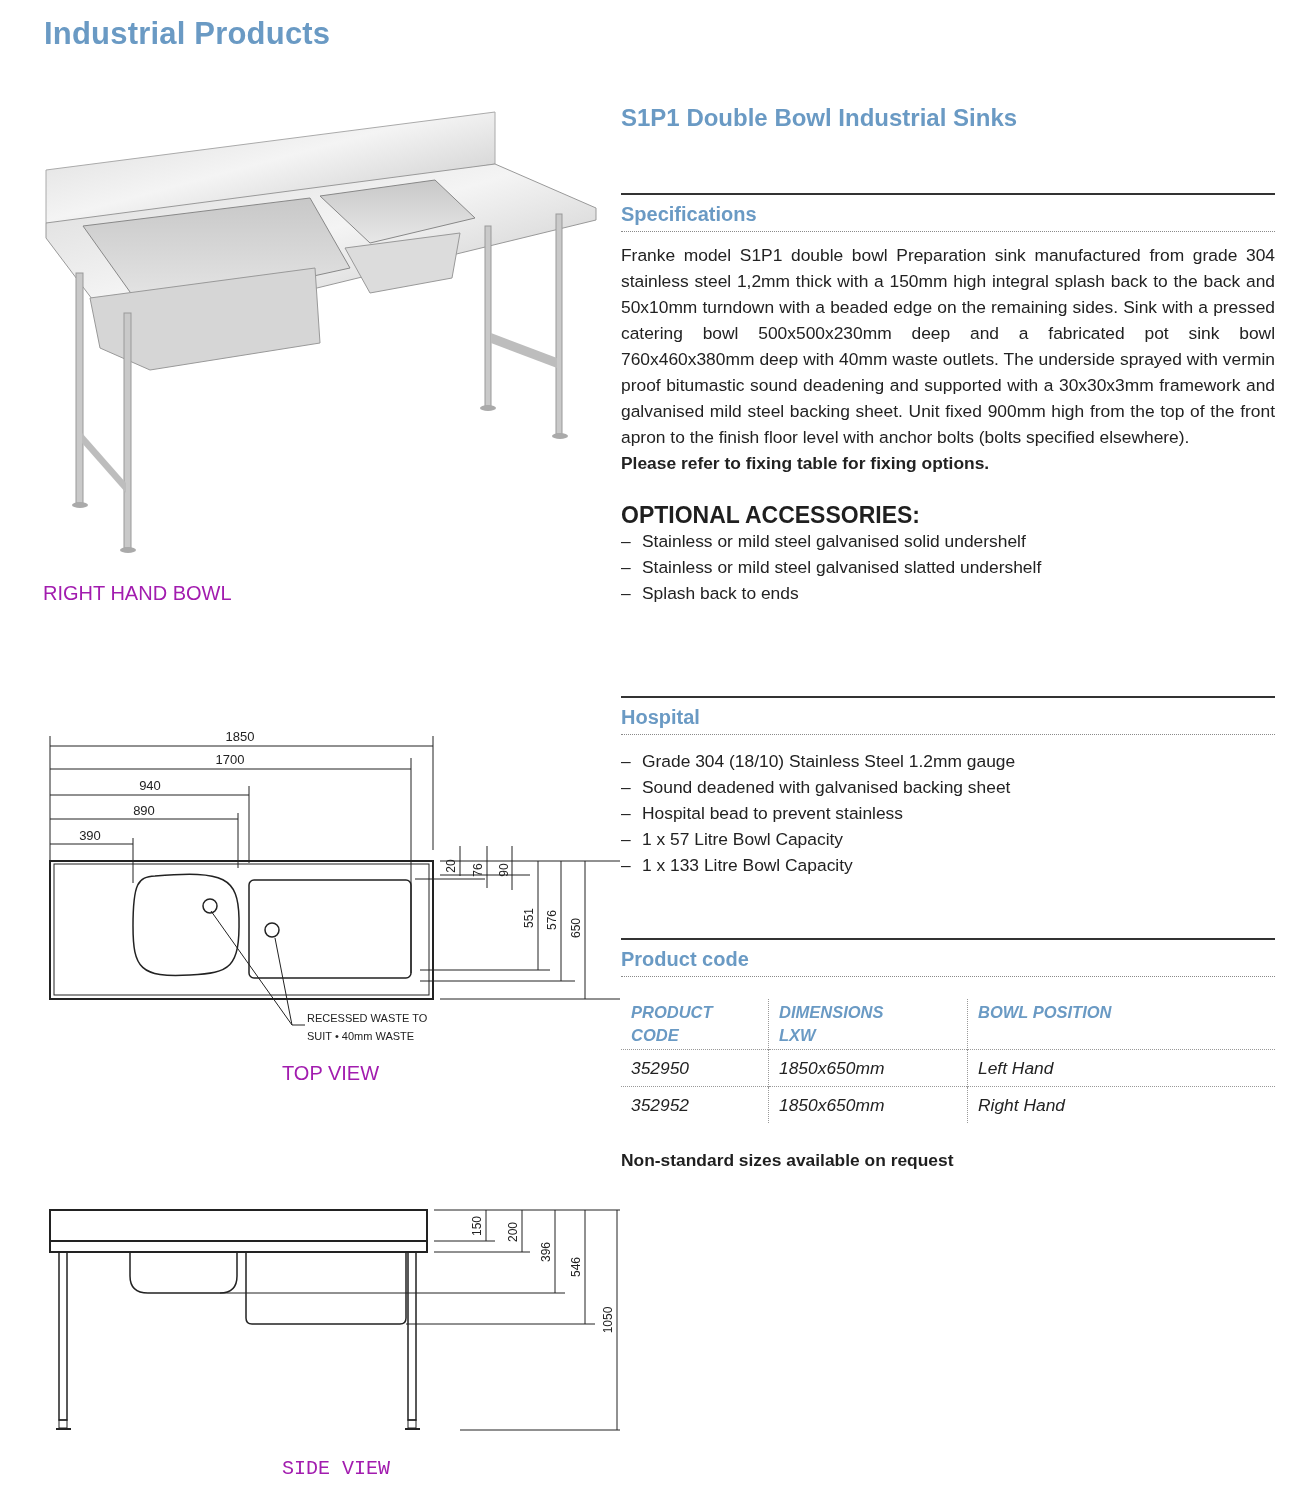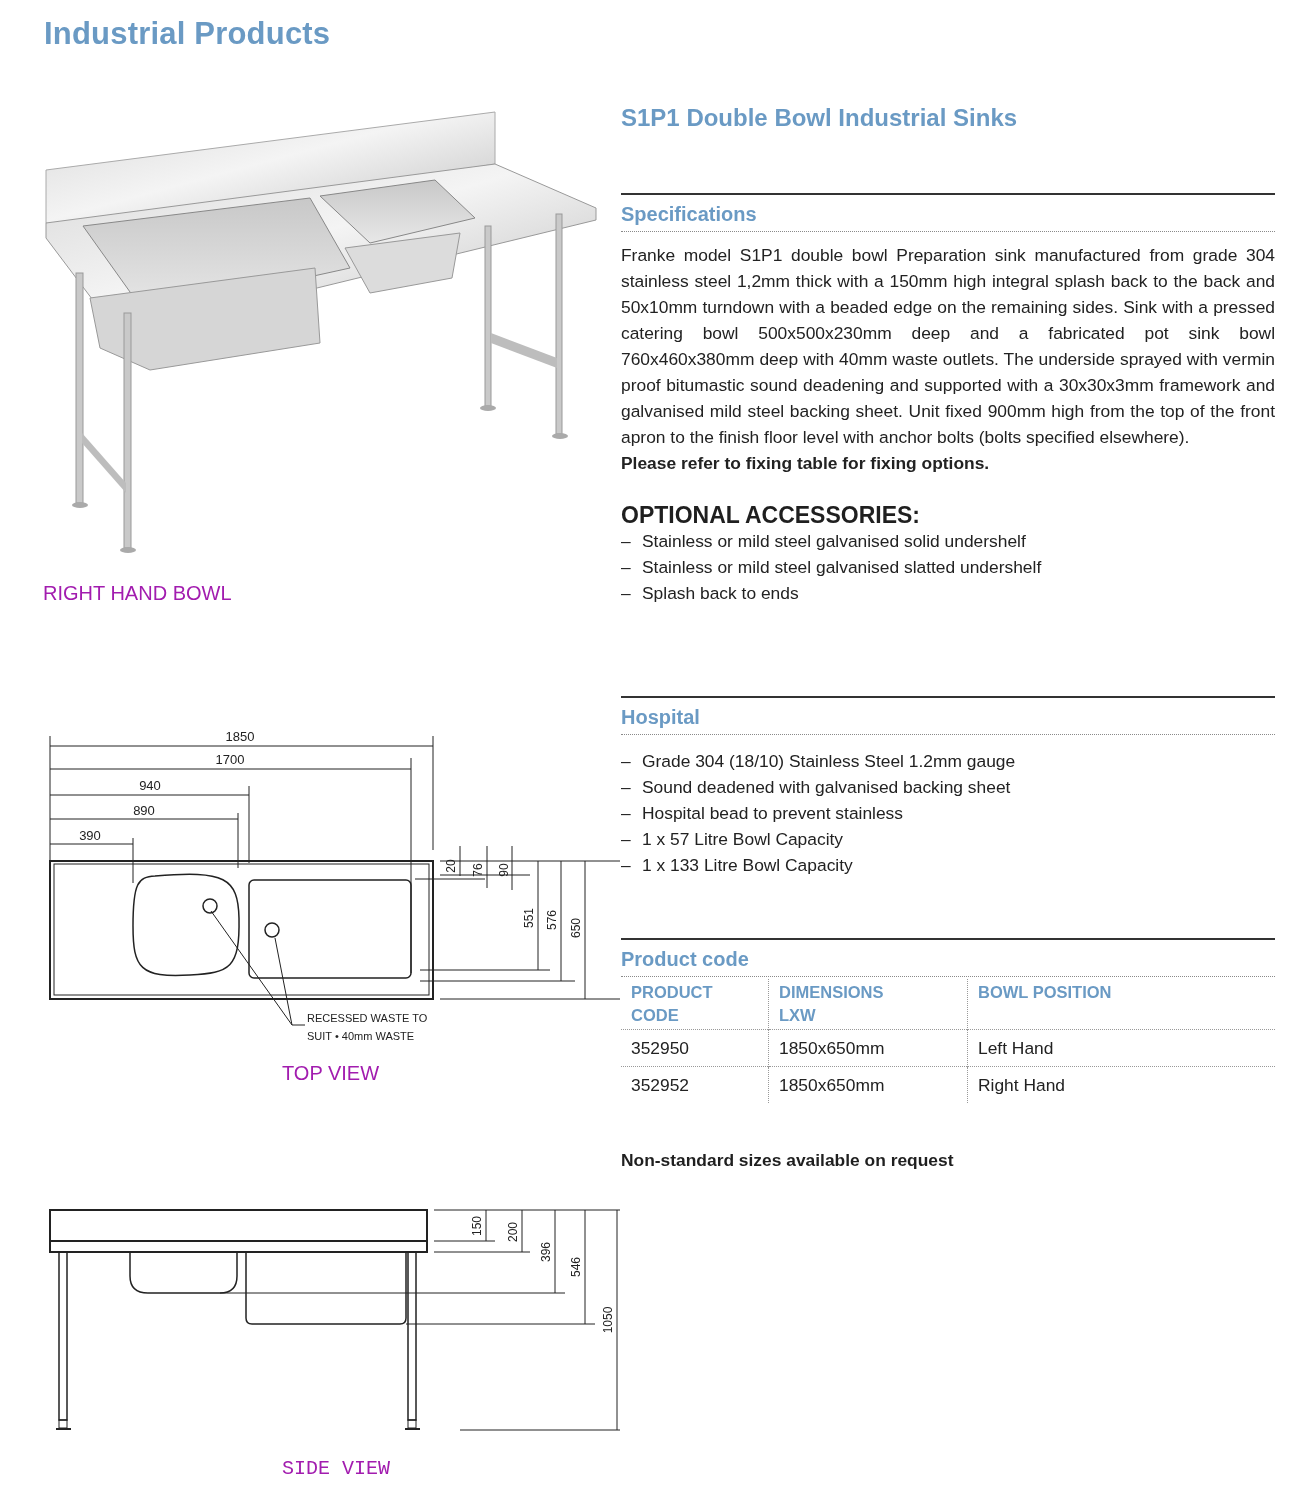--- a/index.html
+++ b/index.html
@@ -12,21 +12,21 @@
   .section { position:absolute; left:621px; width:654px; }
   .sec-rule { border-top:2px solid #333; height:0; }
   .sec-head { font-size:20px; font-weight:bold; color:#6a9ac4; margin-top:6px; height:26px; line-height:26px; }
   .dots { border-top:1px dotted #8a8a8a; margin-top:4px; }
   .body-text { font-size:17.4px; line-height:26px; text-align:justify; color:#222; margin-top:10px; }
   .bold-line { font-weight:bold; text-align:left; }
   .list { list-style:none; padding:0; margin:0; font-size:17.4px; line-height:26px; color:#222; }
   .list li { padding-left:21px; position:relative; }
   .list li::before { content:"–"; position:absolute; left:0; }
   .acc-head { font-weight:bold; font-size:23px; line-height:26px; margin-top:26px; }
-  table.codes { border-collapse:collapse; width:654px; margin-top:2px; font-size:17.4px; }
+  table.codes { border-collapse:collapse; width:654px; margin-top:22px; font-size:17.4px;font-style:italic; }
   table.codes th { color:#6a9ac4; font-weight:bold; text-align:left; vertical-align:top; font-size:16.5px; line-height:23px; padding:2px 10px 2px 10px; }
   table.codes td { padding:6px 10px 6px 10px; line-height:24px; color:#222; }
   table.codes tr + tr th, table.codes tr + tr td { border-top:1px dotted #999; }
   table.codes tr:first-child th { border-top:none; }
   table.codes .c1 { width:127px; }
   table.codes .c2 { width:178px; border-left:1px dotted #999; }
   table.codes .c3 { border-left:1px dotted #999; }
   #non-standard { left:621px; top:1150px; font-size:17.4px; font-weight:bold; }
   .caption { font-size:20px; color:#a21caf; }
   #photo { left:40px; top:108px; width:560px; height:450px; }

